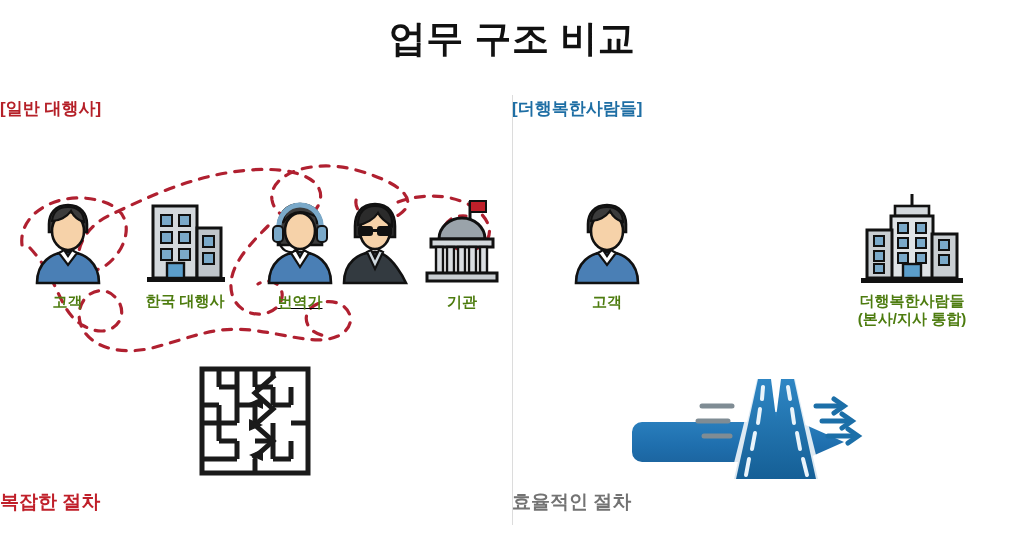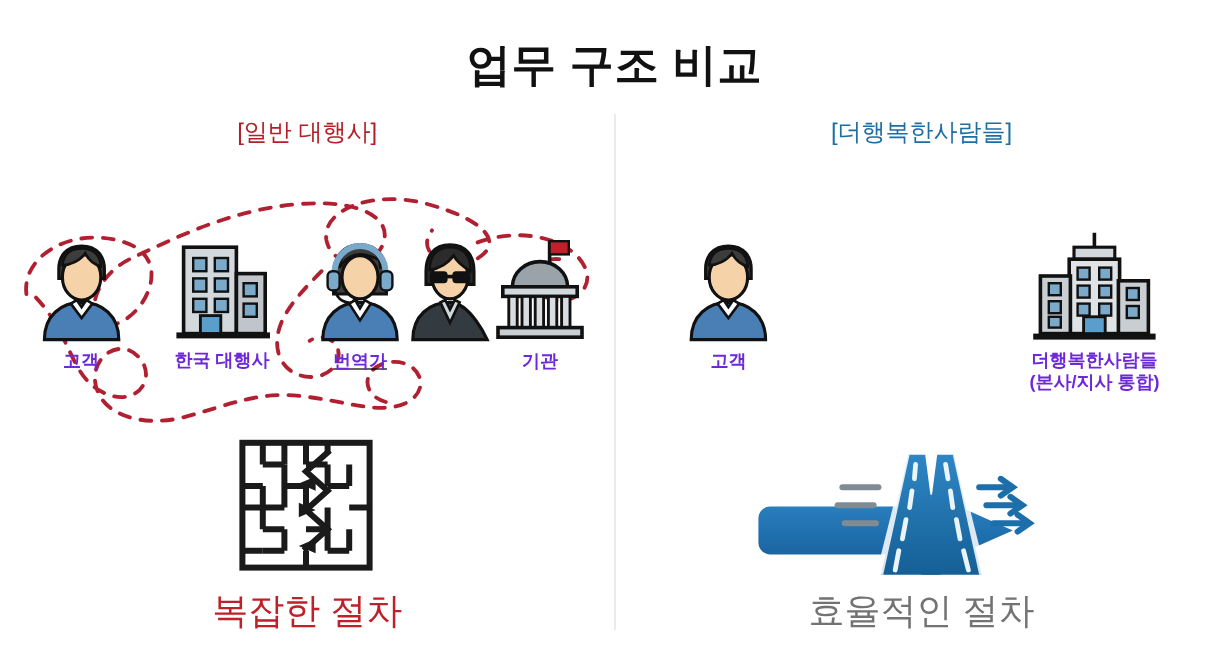--- a/index.html
+++ b/index.html
@@ -10,53 +10,52 @@
     overflow:hidden;
     position:relative;
   }
   #stage{position:relative;width:1024px;height:559px;}
 
   .title{
     position:absolute;top:14px;left:0;width:1024px;
     text-align:center;
     font-size:37px;font-weight:bold;color:#111111;
     letter-spacing:0.5px;
-    margin-top:16px;
   }
 
   .divider{
     position:absolute;left:512px;top:95px;
     width:1px;height:430px;background:#dcdcdc;
   }
 
   .panel{position:absolute;top:0;height:559px;}
   .panel-left{left:0;width:512px;}
   .panel-right{left:512px;width:512px;}
 
   .panel-head{
-    position:absolute;top:97px;width:100%;text-align:center;
-    font-size:20px;font-weight:normal;
+    position:absolute;top:97px;width:100%;text-align:left;
+    font-size:17px;font-weight:bold;
   }
   .head-red{color:#b52028;}
   .head-blue{color:#1e6ea4;}
 
   .footer-label{
-    position:absolute;top:489px;width:100%;text-align:center;
-    font-size:30px;font-weight:normal;
+    position:absolute;top:489px;width:100%;
+    font-size:19px;font-weight:bold;
   }
   .foot-red{color:#c0202a;}
   .foot-blue{color:#737373;}
 
   
   .icon-row{position:absolute;top:190px;left:0;width:512px;height:160px;}
   .node{position:absolute;text-align:center;}
   .node .glyph{display:block;margin:0 auto;}
   .node .cap{
     display:block;margin-top:6px;
-    font-size:15px;font-weight:bold;color:#6d28d9;
+    font-size:15px;font-weight:bold;color:#4d7c0f;
     line-height:1.18;white-space:pre-line;text-align:center;
   }
 
   .tangle{position:absolute;left:0;top:130px;width:512px;height:240px;pointer-events:none;}
   .bigicon{position:absolute;}
 
   .arrowwrap{position:absolute;left:110px;top:222px;width:230px;height:60px;}
 </style>
 </head>
 <body>
@@ -138,21 +137,21 @@
           <ellipse cx="39" cy="36" rx="15" ry="18" fill="#f6d2a9" stroke="#111" stroke-width="2.6"></ellipse>
           <path d="M22,30 C22,16 30,11 39,11 C49,11 57,17 56,31 C48,26 44,22 42,18 C38,24 30,29 22,30 Z" fill="#2b2b2b" stroke="#111" stroke-width="2.2"></path>
           <rect x="22" y="31" width="15" height="10" rx="3" fill="#111"></rect>
           <rect x="41" y="31" width="15" height="10" rx="3" fill="#111"></rect>
           <rect x="36" y="34" width="6" height="3" fill="#111"></rect>
           <path d="M8,88 C8,68 22,57 39,57 C56,57 70,88 70,88 Z" fill="#333a40" stroke="#111" stroke-width="2.6"></path>
           <path d="M31,57 L39,74 L47,57 L43,55 L39,63 L35,55 Z" fill="#cfd8de" stroke="#111" stroke-width="2.2"></path>
         </svg>
       </div>
 
-      <div class="node" style="left:405px;top:5px;width:90px;">
+      <div class="node" style="left:417px;top:5px;width:90px;">
         <svg class="glyph" width="82" height="92" viewBox="0 0 82 92">
           <line x1="49" y1="6" x2="49" y2="26" stroke="#111" stroke-width="3"></line>
           <rect x="49" y="6" width="16" height="11" fill="#c0202a" stroke="#111" stroke-width="2"></rect>
           <path d="M18,44 A23,21 0 0 1 64,44 Z" fill="#9aa3aa" stroke="#111" stroke-width="3"></path>
           <rect x="10" y="44" width="62" height="8" fill="#d3d8dc" stroke="#111" stroke-width="3"></rect>
           <rect x="15" y="52" width="7" height="26" fill="#d9dde0" stroke="#111" stroke-width="2.4"></rect>
           <rect x="26" y="52" width="7" height="26" fill="#d9dde0" stroke="#111" stroke-width="2.4"></rect>
           <rect x="37" y="52" width="7" height="26" fill="#d9dde0" stroke="#111" stroke-width="2.4"></rect>
           <rect x="48" y="52" width="7" height="26" fill="#d9dde0" stroke="#111" stroke-width="2.4"></rect>
           <rect x="59" y="52" width="7" height="26" fill="#d9dde0" stroke="#111" stroke-width="2.4"></rect>

